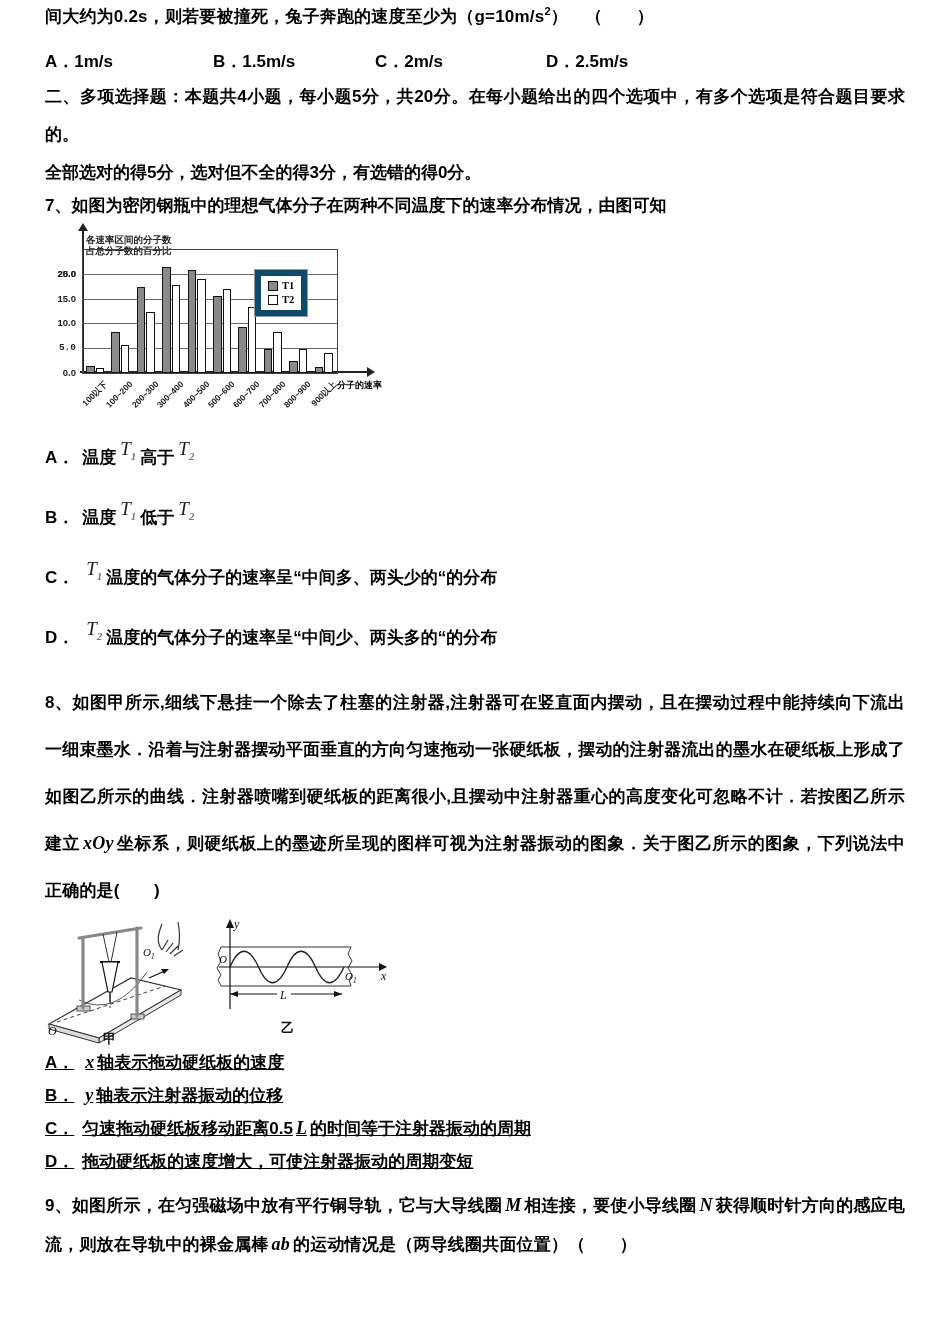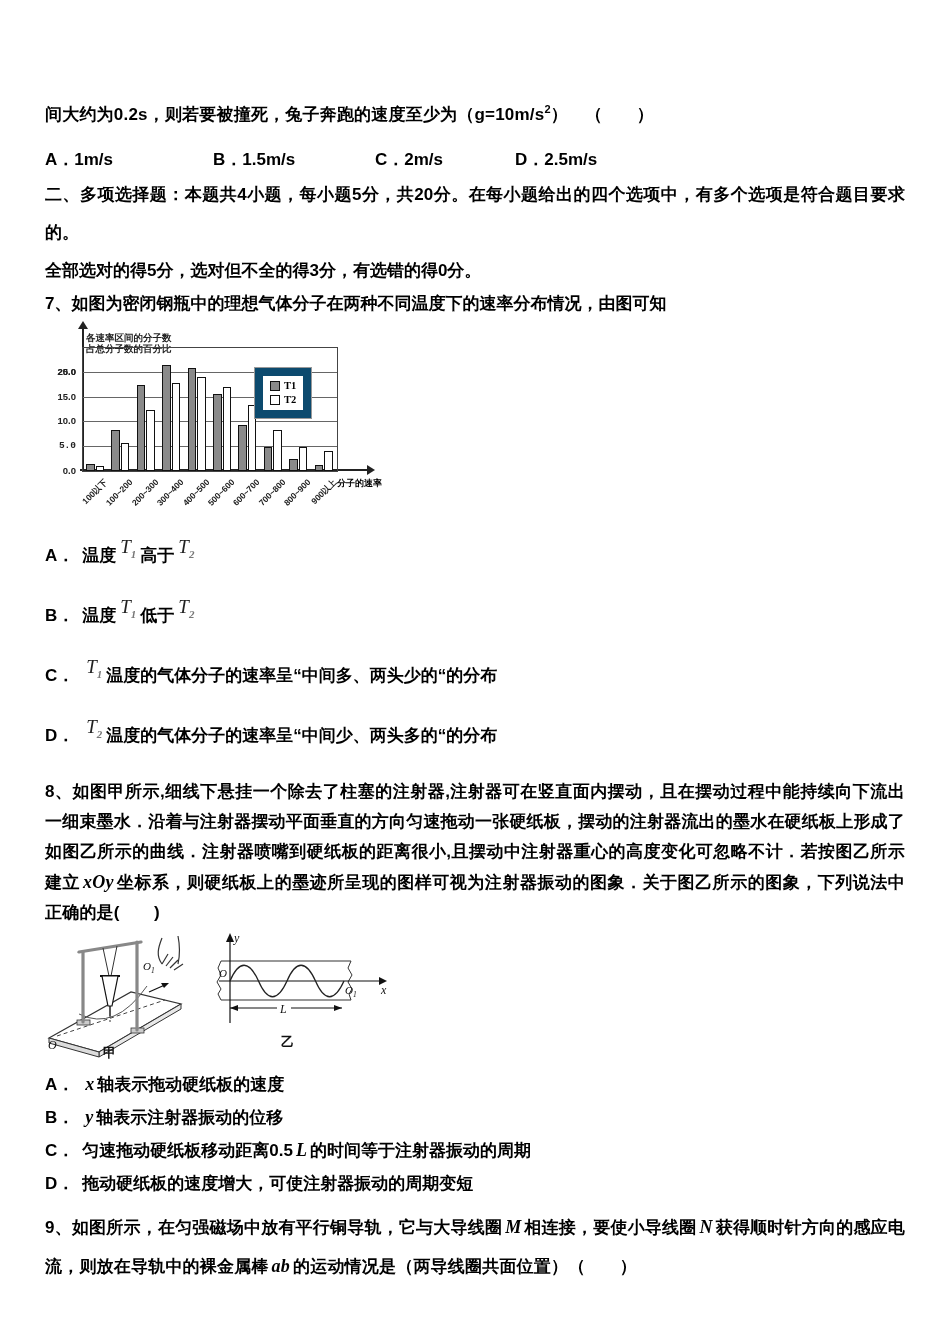--- a/index.html
+++ b/index.html
@@ -5,71 +5,71 @@
   html,body{margin:0;padding:0;background:#fff;}
   .page{position:relative;width:950px;height:1344px;background:#fff;overflow:hidden;
         box-sizing:border-box;padding:0 45px;color:#000;
         font-family:"Liberation Sans",sans-serif;font-weight:700;}
   .line{font-size:17px;letter-spacing:.2px;line-height:22px;}
   sup{font-size:11px;}
   .math{font-family:"Liberation Serif",serif;font-style:italic;font-weight:600;padding:0 3px;font-size:18px;}
   .mathsup{display:inline-block;font-family:"Liberation Serif",serif;transform:translateY(-8px);padding:0 4px;}
   .mbase{font-style:italic;font-weight:500;font-size:19px;color:#222;}
   .msub{font-size:11px;color:#777;display:inline-block;transform:translateY(5px);font-style:italic;}
-  .q1line{margin-top:98px;}
+  .q1line{}
   .optrow{position:relative;height:20px;margin-top:22px;font-size:17px;}
   .optrow span{position:absolute;top:0;white-space:nowrap;}
   .sec{margin-top:8px;font-size:17px;line-height:38px;text-align:justify;}
   .q7title{margin-top:2px;font-size:17px;line-height:24px;}
   
   .chart{position:relative;width:380px;height:200px;margin:4px 0 0 4px;font-weight:400;}
   .ytitle{position:absolute;left:37px;top:12px;font-size:9.5px;line-height:11.5px;font-weight:700;color:#222;}
   .yline{position:absolute;left:33px;top:9px;width:1.5px;height:141px;background:#222;}
   .yarrow{position:absolute;left:28.5px;top:1px;width:0;height:0;border:5px solid transparent;border-top:none;border-bottom:8px solid #222;}
   .xline{position:absolute;left:31px;top:149.5px;width:288px;height:1.5px;background:#222;}
   .xarrow{position:absolute;left:318px;top:145.5px;width:0;height:0;border:5px solid transparent;border-right:none;border-left:8px solid #222;}
   .plotarea{position:absolute;left:33px;top:27px;width:254px;height:123px;border:1px solid #444;box-sizing:content-box;}
   .grid{position:absolute;left:0;width:100%;height:0;border-top:1px solid #666;}
   .bar{position:absolute;bottom:0;width:8.5px;border:1px solid #111;box-sizing:border-box;}
   .yticks{position:absolute;left:0;top:27px;width:30px;height:123px;}
   .yticks span{position:absolute;right:3px;font-size:9.5px;font-weight:700;color:#222;}
   .xticks{position:absolute;left:33px;top:150px;width:254px;height:46px;}
   .xtick{position:absolute;top:7px;font-size:8.5px;font-weight:700;white-space:nowrap;
          transform:rotate(-45deg);transform-origin:100% 0;color:#222;}
-  .legend{position:absolute;left:206px;top:48px;background:#fff;border:8px solid #0c4a6e;outline:1px solid #999;
+  .legend{position:absolute;left:206px;top:48px;background:#fff;border:6px solid #0c4a6e;outline:1px solid #999;
           padding:3px 7px;font-family:"Liberation Serif",serif;font-weight:700;font-size:10.5px;z-index:3;}
   .legrow{display:flex;align-items:center;gap:4px;line-height:14px;}
   .legsq{width:8px;height:8px;border:1px solid #111;flex:0 0 auto;}
   .xcaption{position:absolute;left:288px;top:157px;font-size:9px;font-weight:700;white-space:nowrap;}
   
   .q7opt{height:33px;line-height:30px;padding-top:8px;margin-bottom:19px;font-size:17px;}
   .q7opt:first-of-type{margin-top:12px;}
   .optlabel{margin-right:8px;}
   
-  .q8p{margin-top:24px;font-size:17px;line-height:30px;text-align:justify;letter-spacing:.2px;}
+  .q8p{margin-top:24px;font-size:17px;line-height:47px;text-align:justify;letter-spacing:.2px;}
   .figs{display:flex;align-items:flex-start;gap:16px;margin-top:0;}
-  .q8opts{margin-top:8px;}
+  .q8opts{margin-top:0;text-decoration:underline;}
   .q8opt{font-size:17px;line-height:33px;}
   .q9{margin-top:8px;font-size:17px;line-height:38px;text-align:justify;letter-spacing:.2px;}
   svg text{font-weight:400;}
   .svgmath{font-family:"Liberation Serif",serif;font-style:italic;}
   .svgcap{font-family:"Liberation Sans",sans-serif;font-weight:700;}
 </style>
 </head>
 <body>
 
 <div class="page">
 
   <div class="line q1line"><span>间大约为0.2s，则若要被撞死，兔子奔跑的速度至少为（g=10m/s</span><sup>2</sup><span>）　（　　）</span></div>
 
   <div class="optrow">
     <span style="left:0">A．1m/s</span>
     <span style="left:168px">B．1.5m/s</span>
     <span style="left:330px">C．2m/s</span>
-    <span style="left:470px">D．2.5m/s</span>
+    <span style="left:501px">D．2.5m/s</span>
   </div>
 
   <div class="sec">
     <div>二、多项选择题：本题共4小题，每小题5分，共20分。在每小题给出的四个选项中，有多个选项是符合题目要求的。</div>
     <div>全部选对的得5分，选对但不全的得3分，有选错的得0分。</div>
   </div>
 
   <div class="q7title">7、如图为密闭钢瓶中的理想气体分子在两种不同温度下的速率分布情况，由图可知</div>
 
   <div class="chart">

